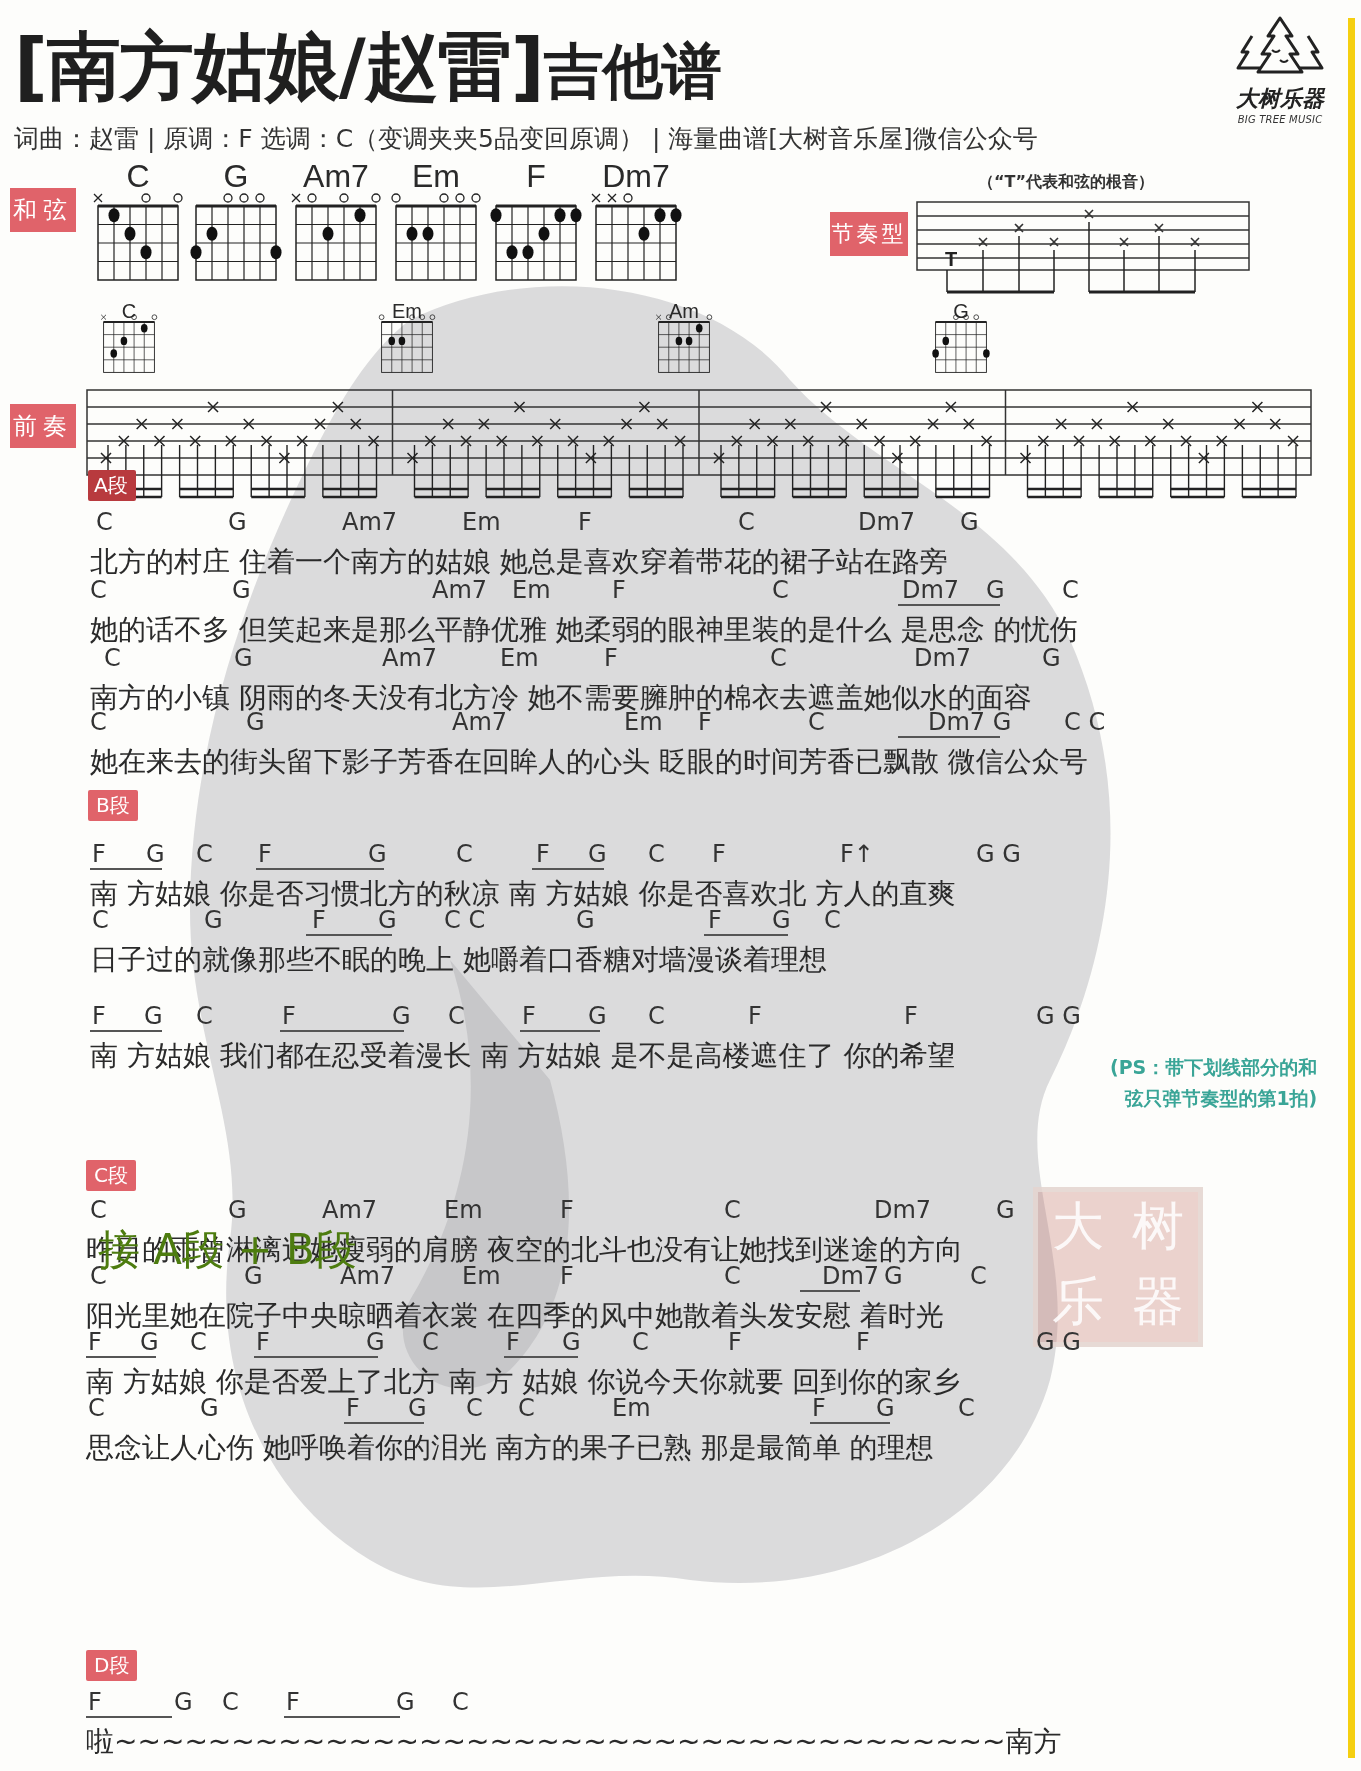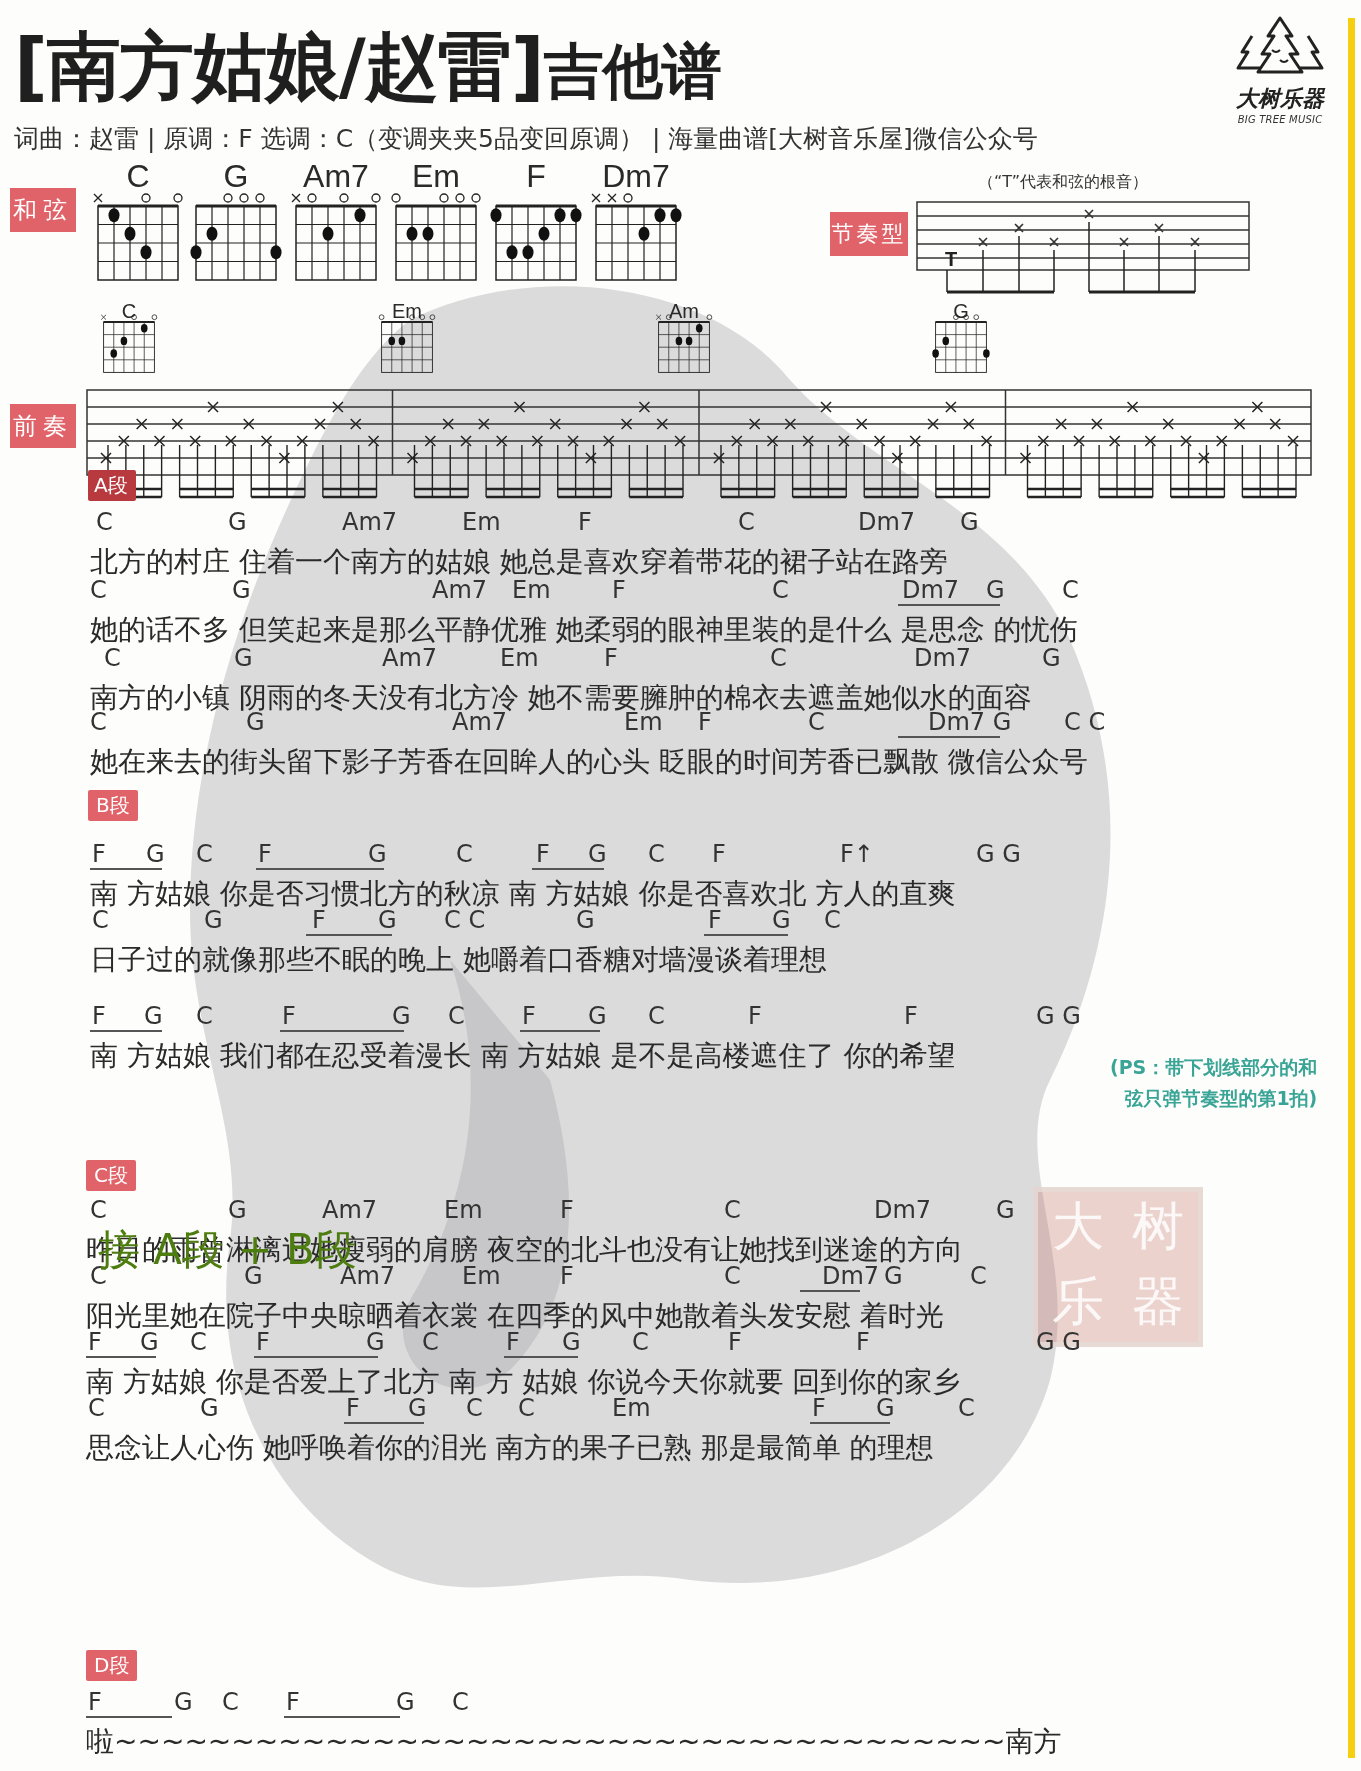--- a/index.html
+++ b/index.html
@@ -20,21 +20,21 @@
   .title .suffix { font-size: 60px; }
   .subtitle { position: absolute; left: 14px; top: 122px; font-size: 25px; color: #333; white-space: nowrap; }
   .logo { position: absolute; left: 1220px; top: 14px; width: 120px; text-align: center; font-style: italic; }
   .logo .cn { font-size: 22px; font-weight: bold; color: #222; margin-top: -4px; }
   .logo .en { font-size: 10px; color: #333; letter-spacing: 0.2px; }
   .label-box { position: absolute; background: #e0636a; color: #fff; font-size: 24px; text-align: center; letter-spacing: 6px; }
   .section-tag { position: absolute; background: #e0636a; color: #fff; font-size: 20px; padding: 2px 8px; border-radius: 2px; }
   .section-tag.dark { background: #b83a3e; padding-left: 6px; }
   .chord-diagram { position: absolute; }
   .chord-diagram .name { position: absolute; left: 0; right: 0; text-align: center; font-family: "Liberation Sans Narrow", "Liberation Sans", sans-serif; }
-  .rhythm-note { position: absolute; left: 978px; top: 172px; font-size: 16px; font-weight: normal; color: #333; }
+  .rhythm-note { position: absolute; left: 978px; top: 172px; font-size: 16px; font-weight: bold; color: #333; }
   .line-chords { position: absolute; height: 30px; font-size: 24px; color: #333; white-space: nowrap; }
   .line-chords span { position: absolute; top: 0; }
   .line-lyric { position: absolute; font-size: 28px; color: #2a2a2a; white-space: nowrap; margin-top: 9px; }
   .underline { position: absolute; height: 2px; background: #555; }
   .jump { position: absolute; left: 98px; top: 1222px; font-size: 42px; font-weight: normal; color: #4d7c0f; }
   .ps-note { position: absolute; left: 1110px; top: 1052px; font-size: 19px; font-weight: bold; color: #3aa597; text-align: right; line-height: 31px; white-space: nowrap; }
 </style>
 </head>
 <body>
 

